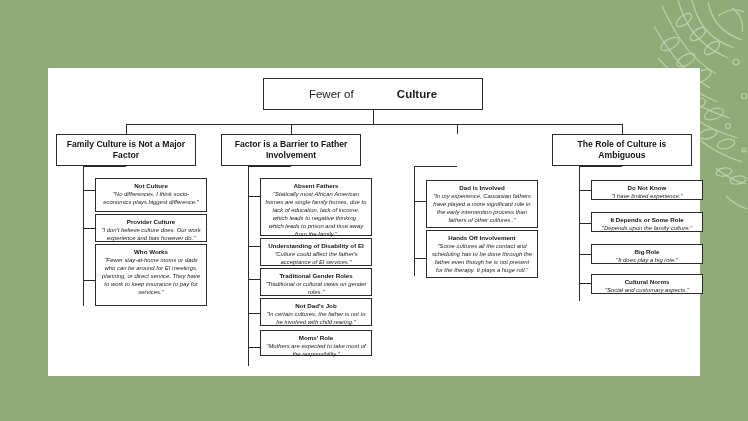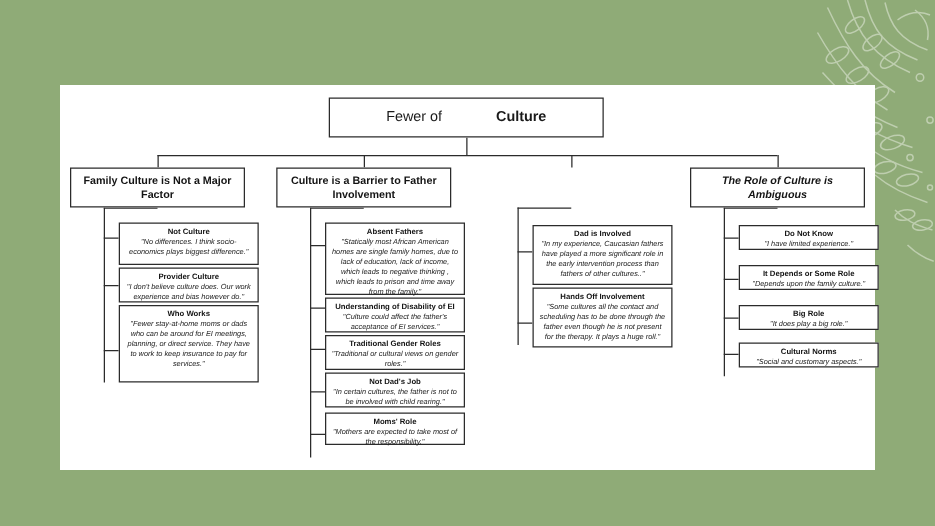--- a/index.html
+++ b/index.html
@@ -177,21 +177,21 @@
     <div class="node leaf" style="left:47px; top:146px; width:112px; height:28px;">
       <div class="lt">Provider Culture</div>
       <div class="lq">"I don't believe culture does. Our work experience and bias however do."</div>
     </div>
     <div class="node leaf" style="left:47px; top:176px; width:112px; height:62px;">
       <div class="lt">Who Works</div>
       <div class="lq">"Fewer stay-at-home moms or dads who can be around for EI meetings, planning, or direct service. They have to work to keep insurance to pay for services."</div>
     </div>
 
     <div class="node cat" style="left:173px; top:66px; width:140px; height:32px;">
-      <span>Culture is a Barrier to Father Involvement</span>
+      <span>Factor is a Barrier to Father Involvement</span>
     </div>
     <div class="node leaf" style="left:212px; top:110px; width:112px; height:58px;">
       <div class="lt">Absent Fathers</div>
       <div class="lq">"Statically most African American homes are single family homes, due to lack of education, lack of income, which leads to negative thinking , which leads to prison and time away from the family."</div>
     </div>
     <div class="node leaf" style="left:212px; top:170px; width:112px; height:28px;">
       <div class="lt">Understanding of Disability of EI</div>
       <div class="lq">"Culture could affect the father's acceptance of EI services."</div>
     </div>
     <div class="node leaf" style="left:212px; top:200px; width:112px; height:28px;">
@@ -209,21 +209,21 @@
 
     <div class="node leaf" style="left:378px; top:112px; width:112px; height:48px;">
       <div class="lt">Dad is Involved</div>
       <div class="lq">"In my experience, Caucasian fathers have played a more significant role in the early intervention process than fathers of other cultures.."</div>
     </div>
     <div class="node leaf" style="left:378px; top:162px; width:112px; height:48px;">
       <div class="lt">Hands Off Involvement</div>
       <div class="lq">"Some cultures all the contact and scheduling has to be done through the father even though he is not present for the therapy. It plays a huge roll."</div>
     </div>
 
-    <div class="node cat" style="left:504px; top:66px; width:140px; height:32px;font-style:italic;">
+    <div class="node cat" style="left:504px; top:66px; width:140px; height:32px;">
       <span>The Role of Culture is Ambiguous</span>
     </div>
     <div class="node leaf" style="left:543px; top:112px; width:112px; height:20px;">
       <div class="lt">Do Not Know</div>
       <div class="lq">"I have limited experience."</div>
     </div>
     <div class="node leaf" style="left:543px; top:144px; width:112px; height:20px;">
       <div class="lt">It Depends or Some Role</div>
       <div class="lq">"Depends upon the family culture."</div>
     </div>

